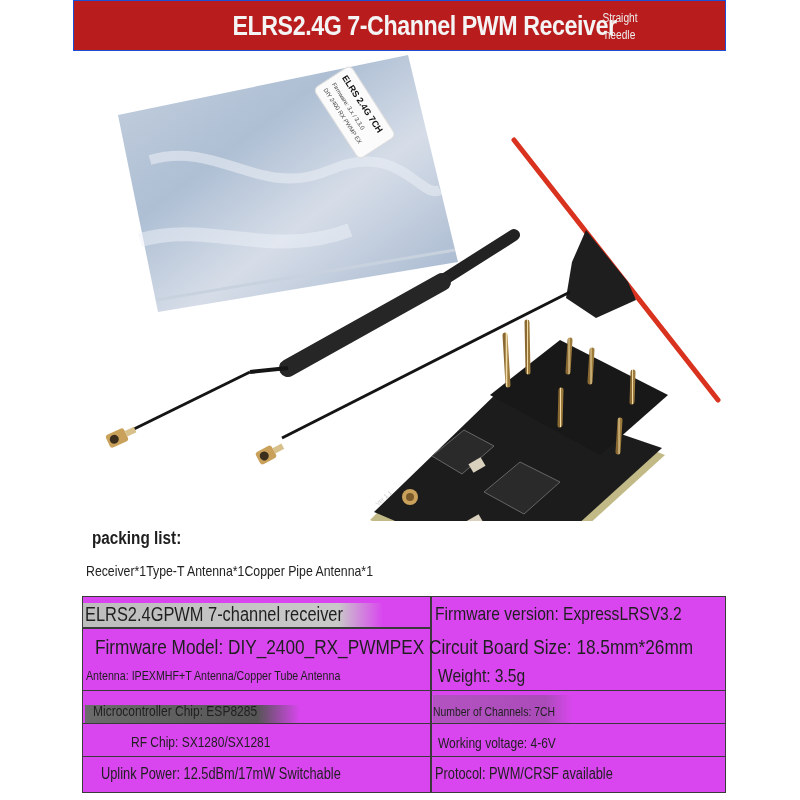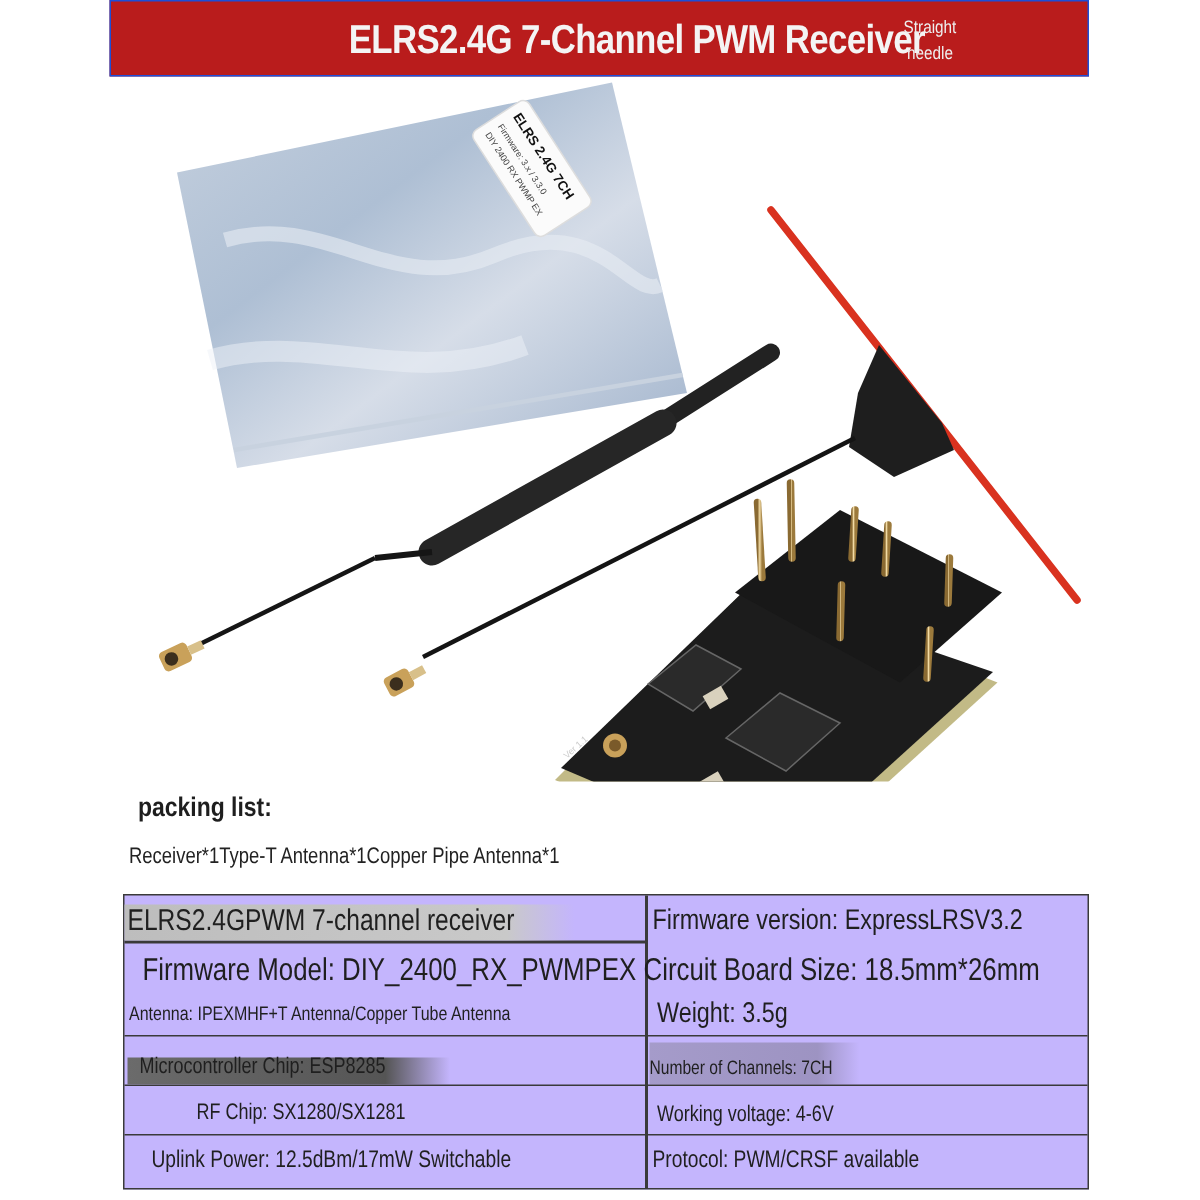--- a/index.html
+++ b/index.html
@@ -33,21 +33,21 @@
   }
   .packing-items {
     position: absolute; left: 86px; top: 562px;
     font-size: 15px; color: #222; white-space: nowrap;
     transform: scaleX(0.82); transform-origin: left center;
   }
 
   
   .spec-table {
     position: absolute; left: 82px; top: 596px; width: 644px; height: 197px;
-    border: 1.5px solid #3a3a3a; background: #c4b5fd;
+    border: 1.5px solid #3a3a3a; background: #d946ef;
   }
   .spec-row { position: absolute; left: 0; width: 100%; }
   .spec-row.divider { border-bottom: 1.5px solid #3a3a3a; }
   .spec-col-divider {
     position: absolute; left: 347px; top: 0; width: 1.5px; height: 100%; background: #3a3a3a;
   }
   .cell {
     position: absolute; white-space: nowrap; color: #1f1f1f;
     transform-origin: left center;
   }

